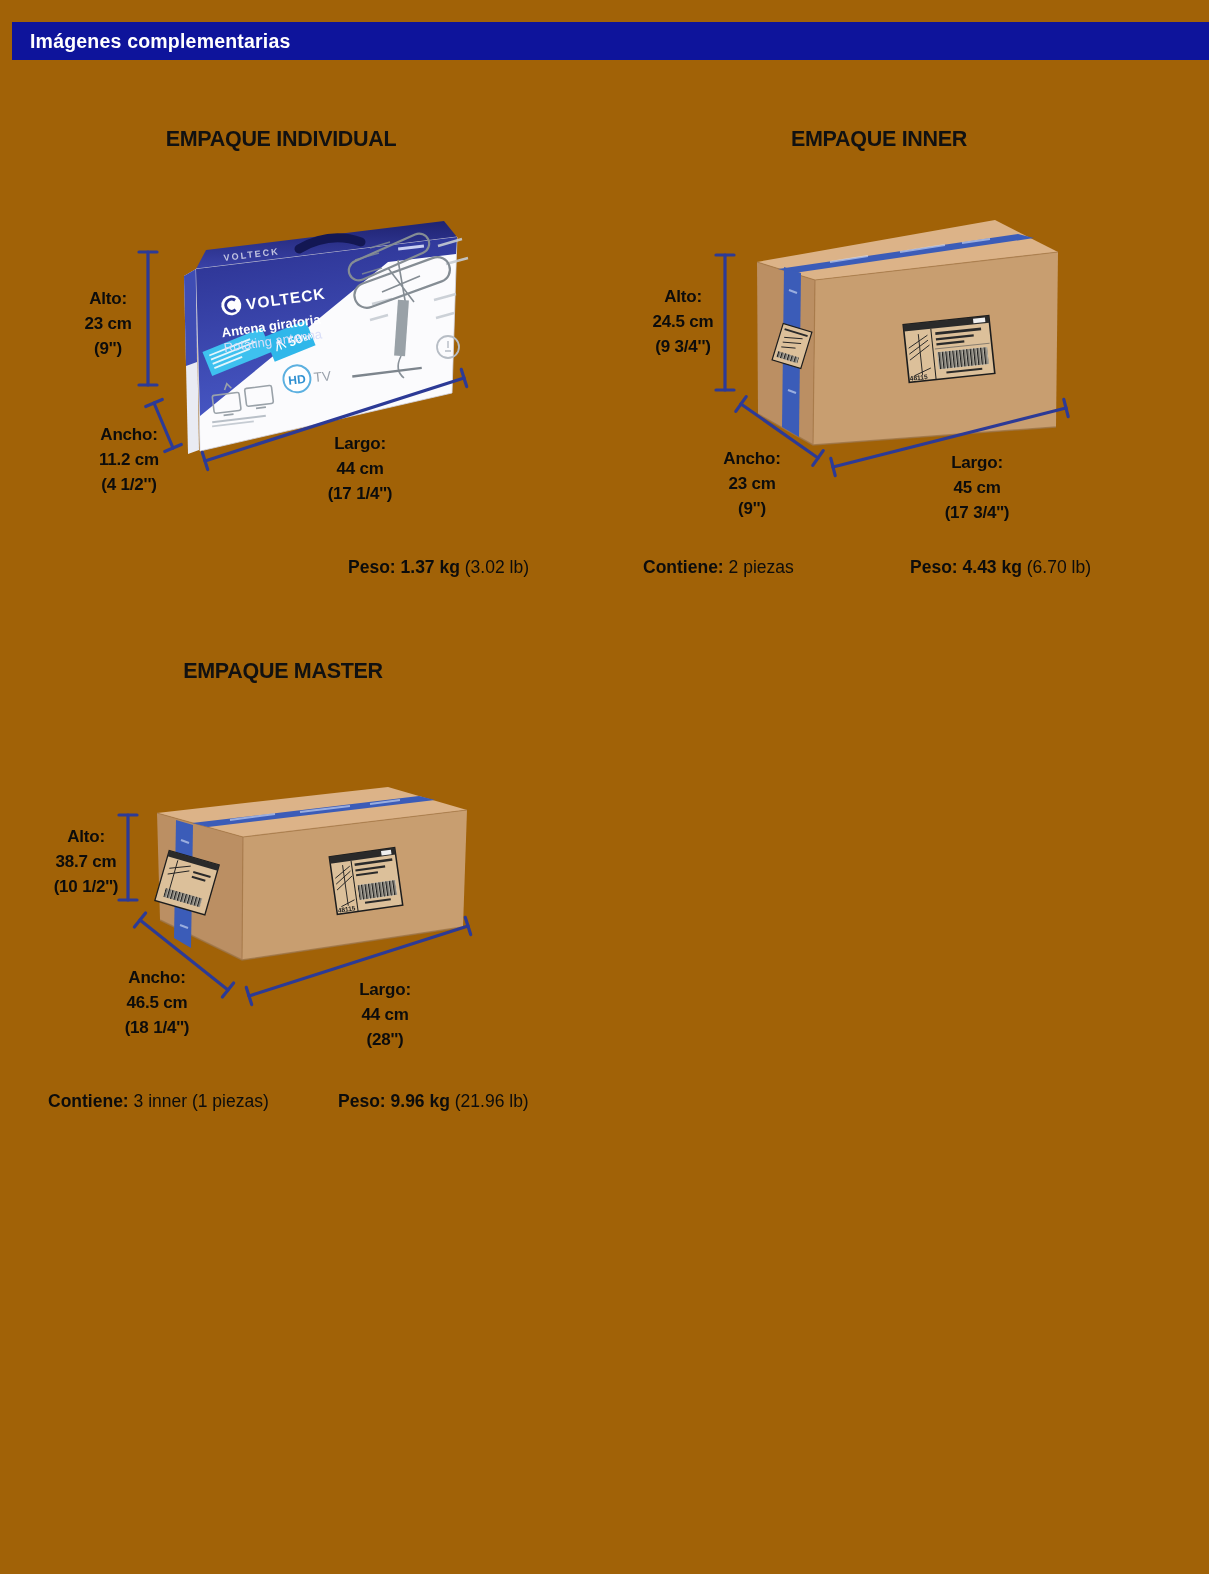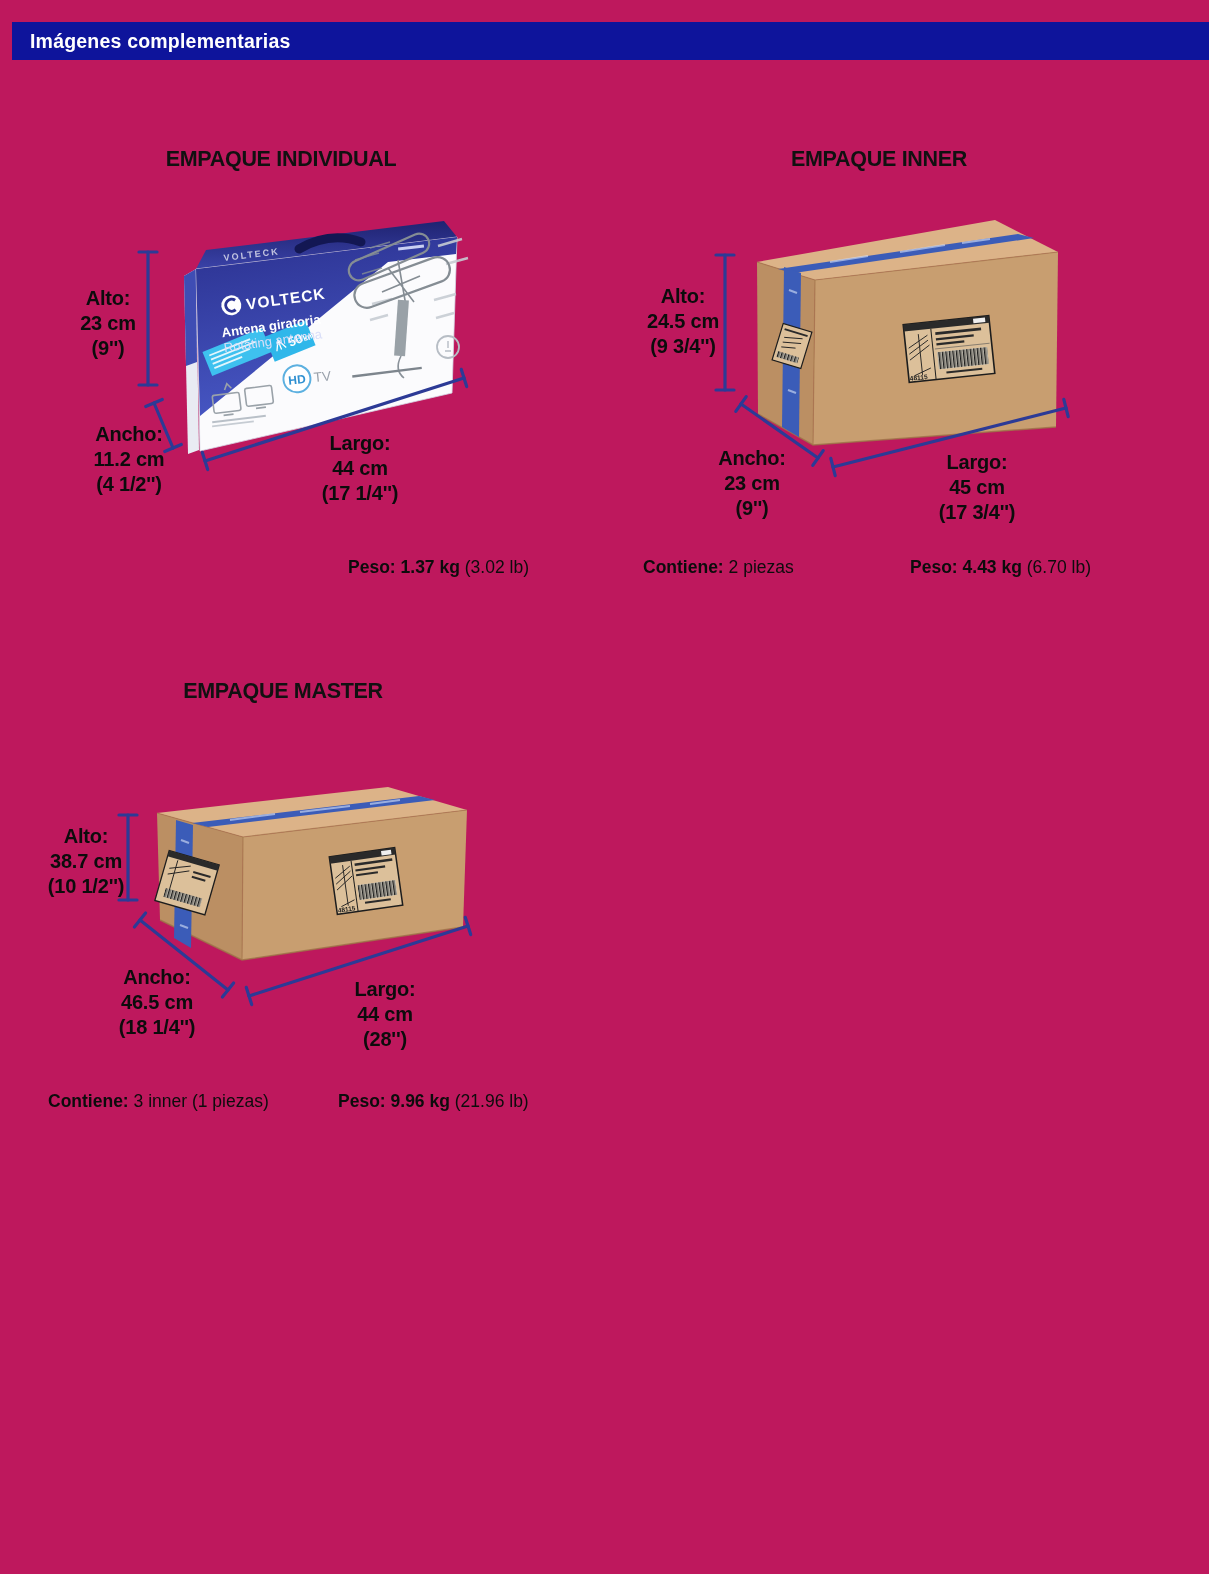--- a/index.html
+++ b/index.html
@@ -1,24 +1,24 @@
 <!DOCTYPE html>
 <html style="--header_bar: #0e149b; --dimension_line: #2c3a96; --box_band_blue: #3a44b0; --box_cyan: #3ec1ef; --cardboard_front: #c89e70; --cardboard_top: #dcb388; --cardboard_side: #bb8f63; --tape_blue: #3b5cb8;"><head>
 <meta charset="utf-8">
 <style>
   html,body{margin:0;padding:0;background:#ffffff;}
-  .page{position:relative;width:1209px;height:1574px;background:#be185d;overflow:hidden;
+  .page{position:relative;width:1209px;height:1574px;background:#a16207;overflow:hidden;
         font-family:"Liberation Sans",sans-serif;color:#0c0c0c;}
   .header-bar{position:absolute;left:12px;right:0;top:22px;height:38px;
         background:var(--header_bar,#0e149b);display:flex;align-items:center;padding-left:18px;}
   .header-bar span{font-weight:700;font-size:19.5px;color:#ffffff;letter-spacing:.2px;}
   .section-title{position:absolute;width:320px;text-align:center;
-        font-weight:700;font-size:21.5px;letter-spacing:-.3px;color:#111;margin-top:20px;}
+        font-weight:700;font-size:21.5px;letter-spacing:-.3px;color:#111;}
   .dim-label{position:absolute;width:120px;text-align:center;
-        font-weight:700;font-size:20px;line-height:25px;letter-spacing:-.2px;}
+        font-weight:700;font-size:17px;line-height:25px;letter-spacing:-.2px;}
   .dim-label span{display:block;}
   .spec-row{position:absolute;font-size:17.5px;white-space:nowrap;font-weight:400;}
   .spec-row b{font-weight:700;}
   .fig-canvas{position:absolute;left:0;top:0;width:1209px;height:1574px;}
   svg{font-family:"Liberation Sans",sans-serif;}
 </style>
 </head>
 <body>
 
 <div class="page">

